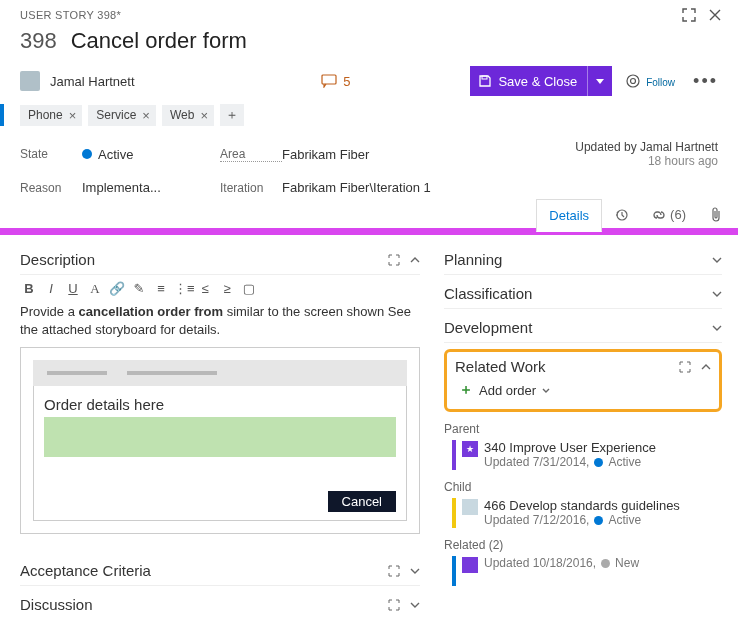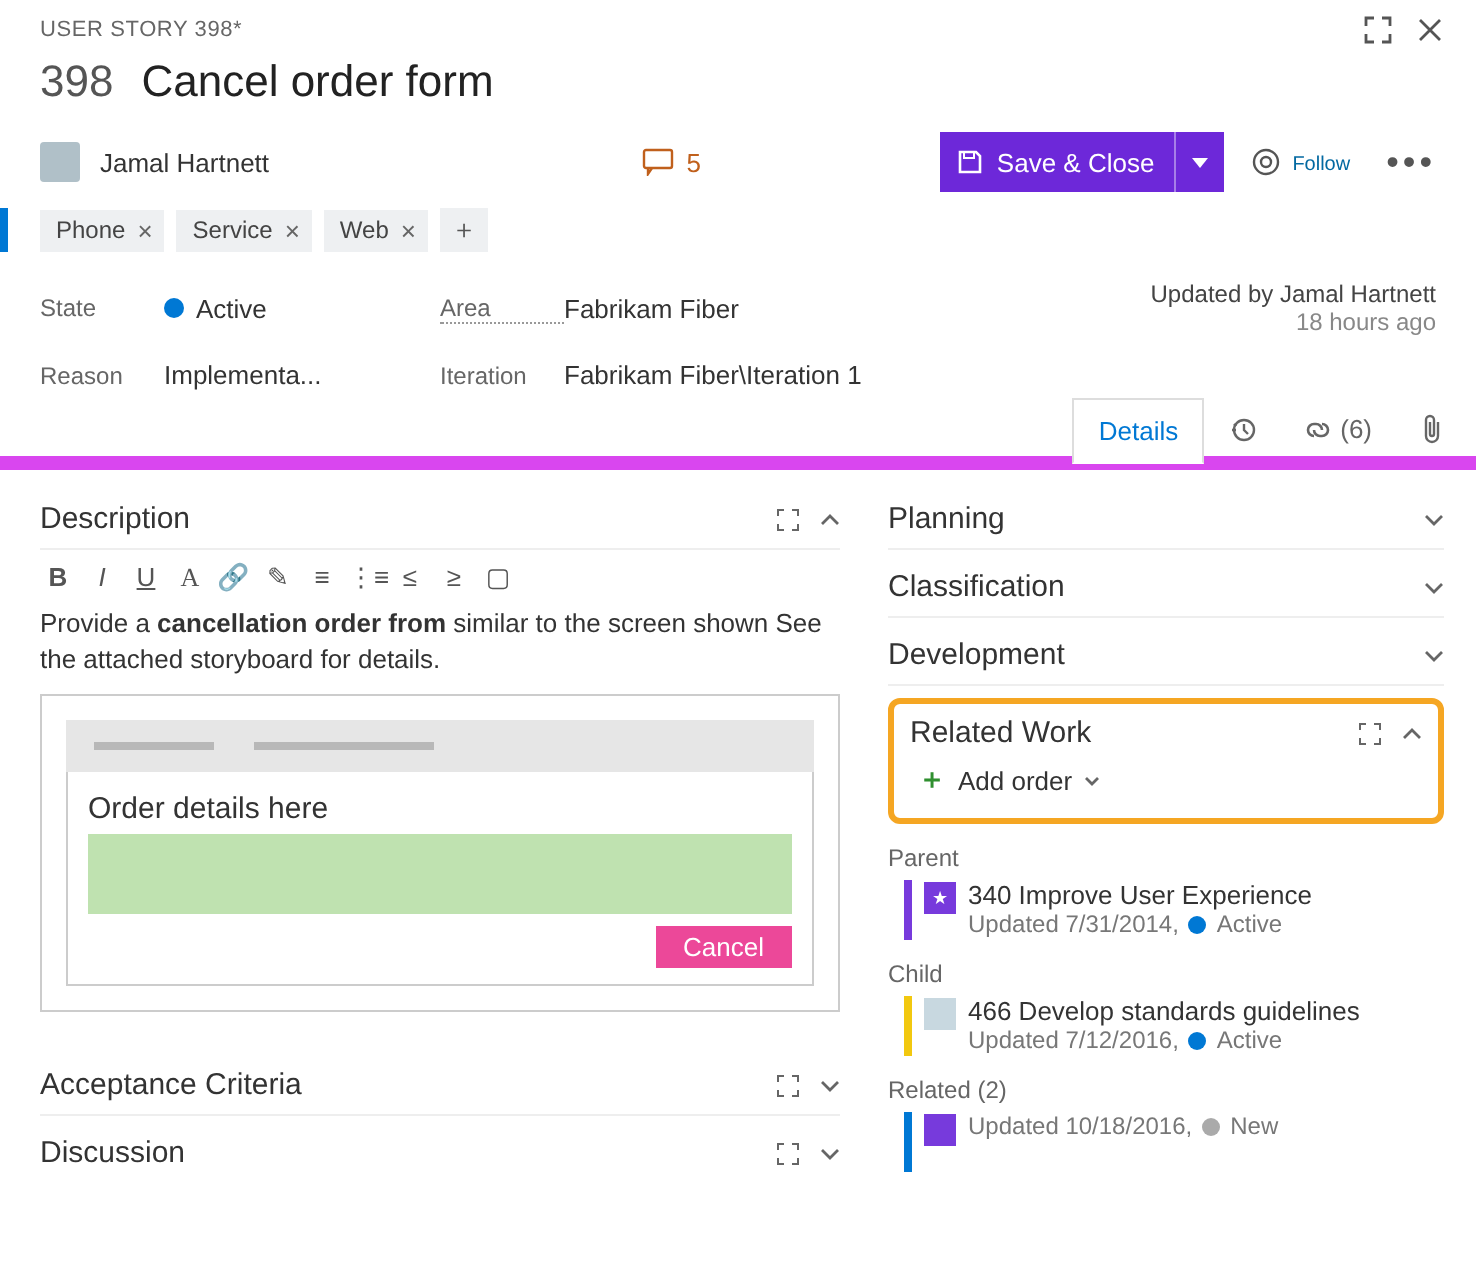--- a/index.html
+++ b/index.html
@@ -60,21 +60,21 @@
   .desc-text { font-size:13px; color:#333; line-height:1.4; padding-bottom:8px;}
   .desc-text b { font-weight:600;}
 
   .mock { border:1px solid #ccc; padding:12px; background:#fff; }
   .mock-top { background:#e6e6e6; height:26px; display:flex; gap:20px; align-items:center; padding:0 14px;}
   .mock-top .bar { height:4px; background:#b8b8b8; }
   .mock-body { border:1px solid #ccc; border-top:none; padding:10px 10px 8px 10px;}
   .mock-body .label { font-size:15px; color:#333; margin-bottom:4px;}
   .mock-body .green { background:#bfe2b0; height:40px;}
   .mock-body .btnrow { display:flex; justify-content:flex-end; margin-top:6px;}
-  .mock-body .cancel { background:#ec4899; color:#fff; padding:3px 14px; font-size:13px;}
+  .mock-body .cancel { background:#0f172a; color:#fff; padding:3px 14px; font-size:13px;margin-top:28px;}
 
   .panel { padding: 10px 0 6px 0; border-bottom:1px solid #eee; display:flex; align-items:center;}
   .panel h3 { font-size:15px; font-weight:400; flex:1; color:#333;}
   .panel .chev { color:#666; cursor:pointer; }
 
   .highlight { border:3px solid #f5a623; border-radius:6px; padding:6px 8px 10px 8px; margin-top:6px;}
   .highlight .hdr { display:flex; align-items:center;}
   .highlight h3 { font-size:15px; font-weight:400; flex:1;}
   .addlink { display:flex; align-items:center; gap:6px; color:#333; font-size:13px; padding:6px 0 0 4px; cursor:pointer;}
   .addlink .plus { color:#2f8f2f; font-weight:700; font-size:14px;}

